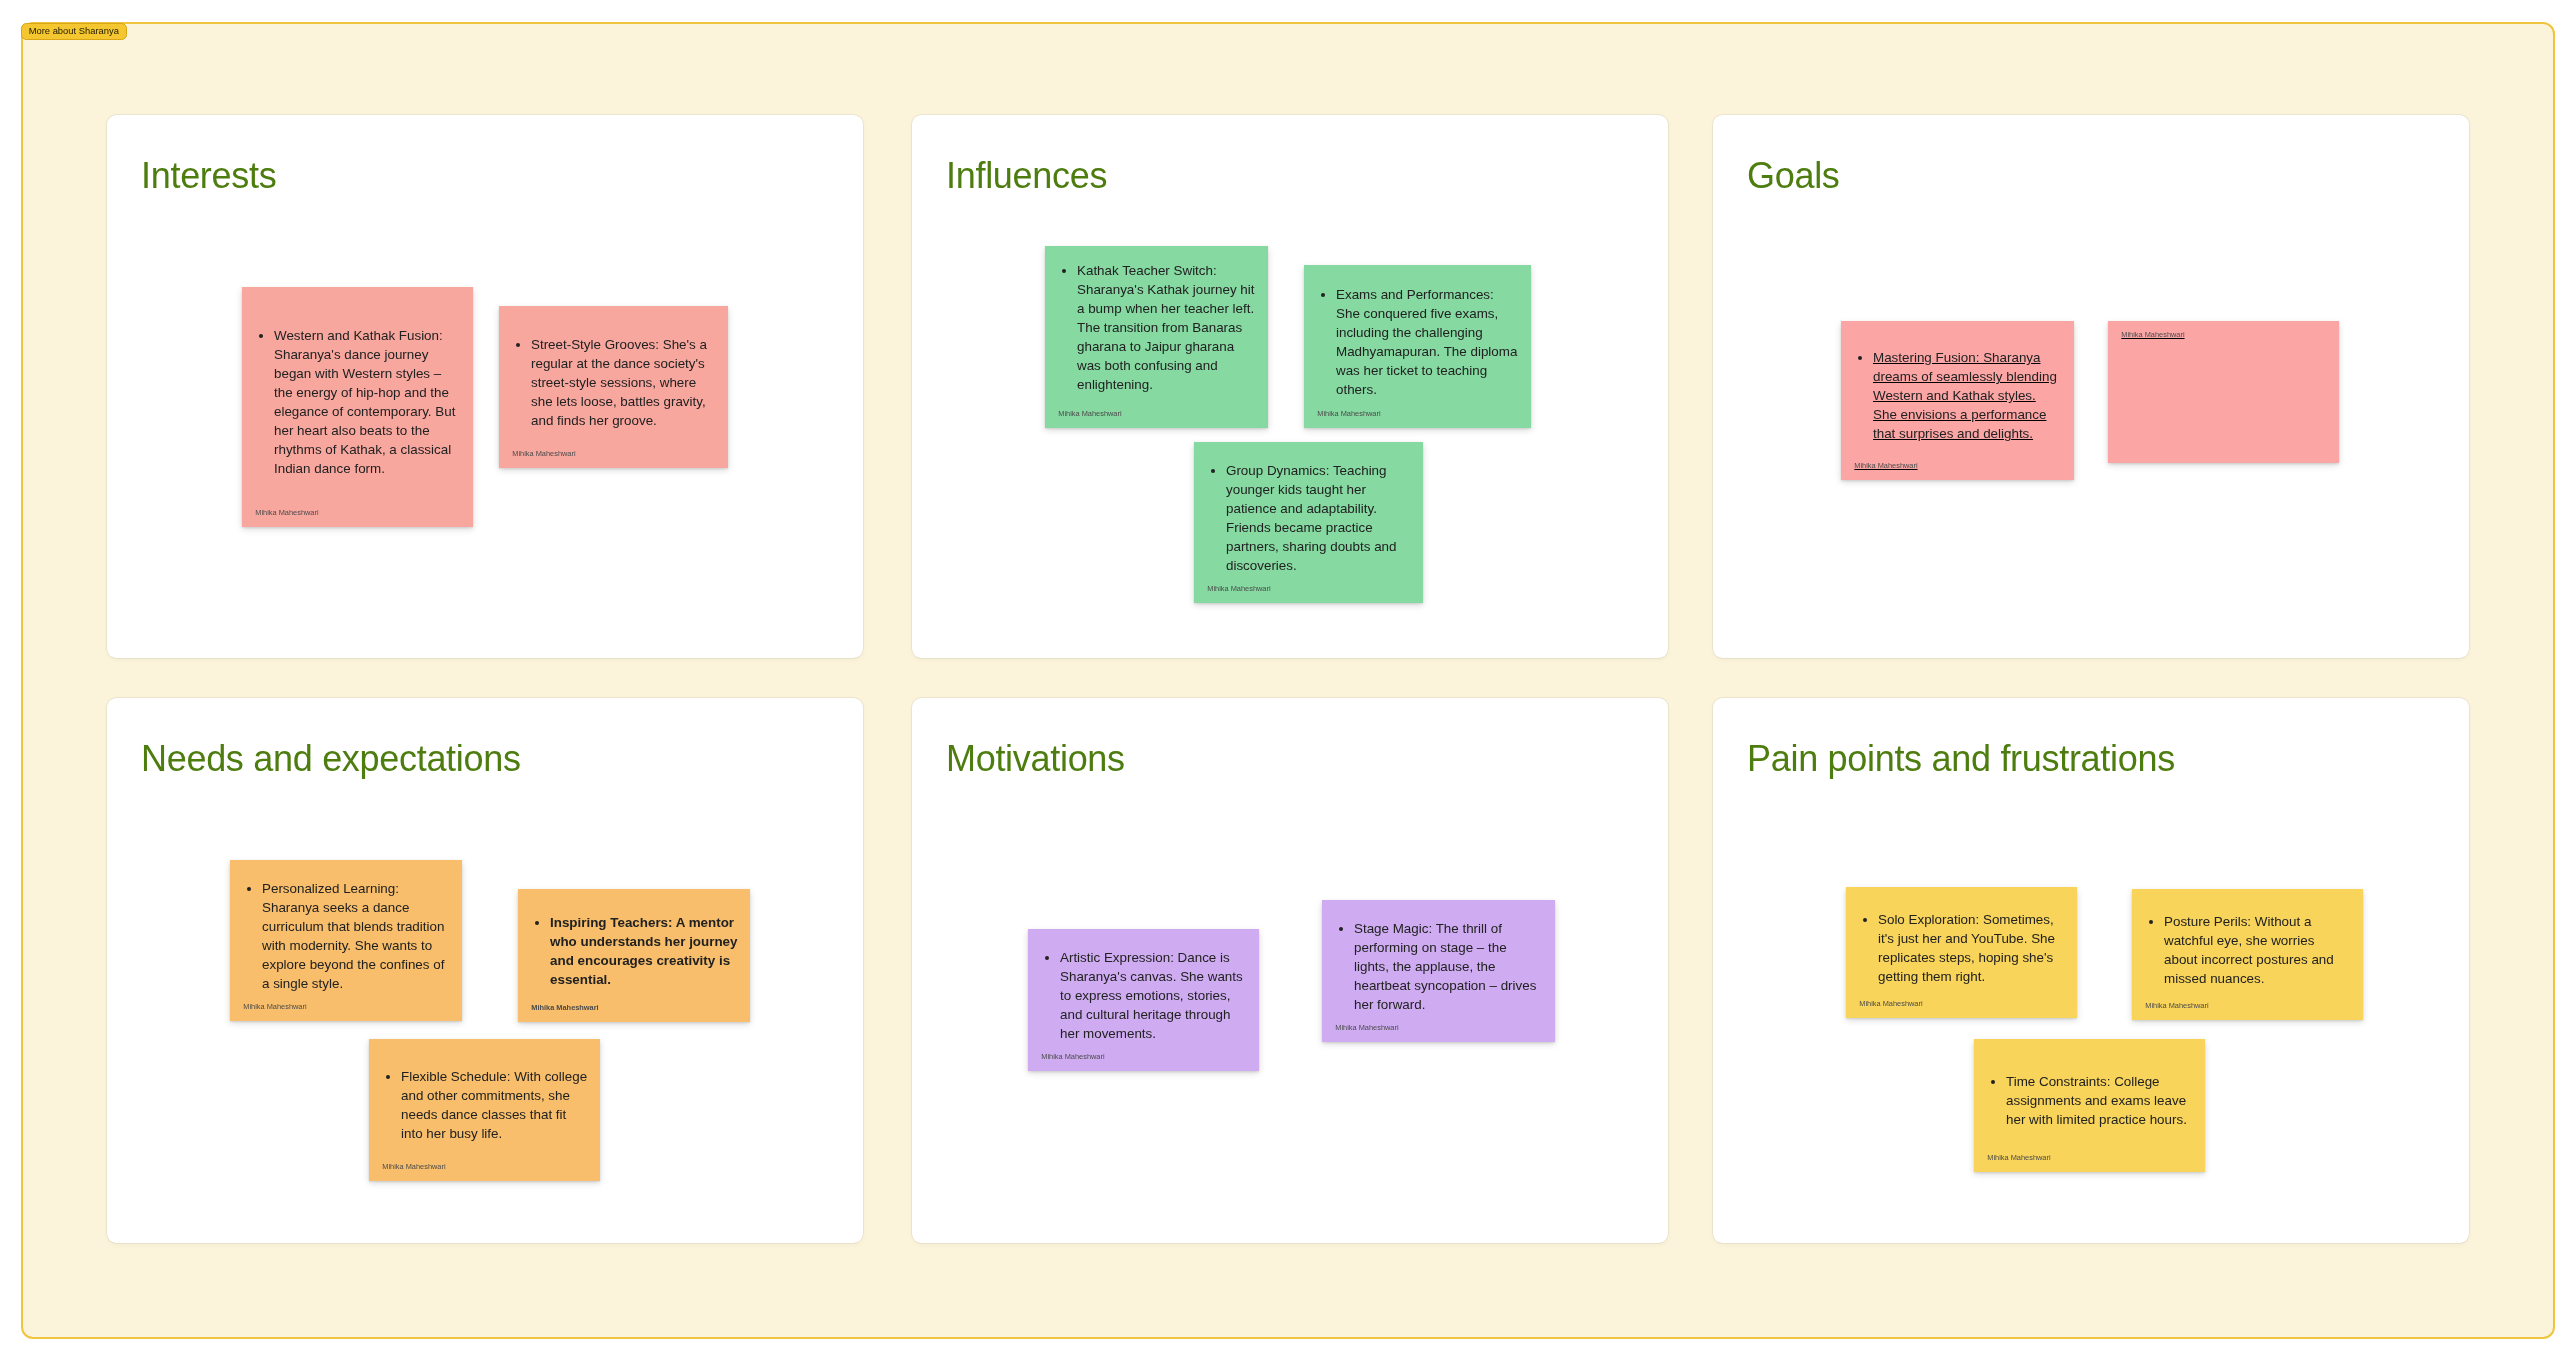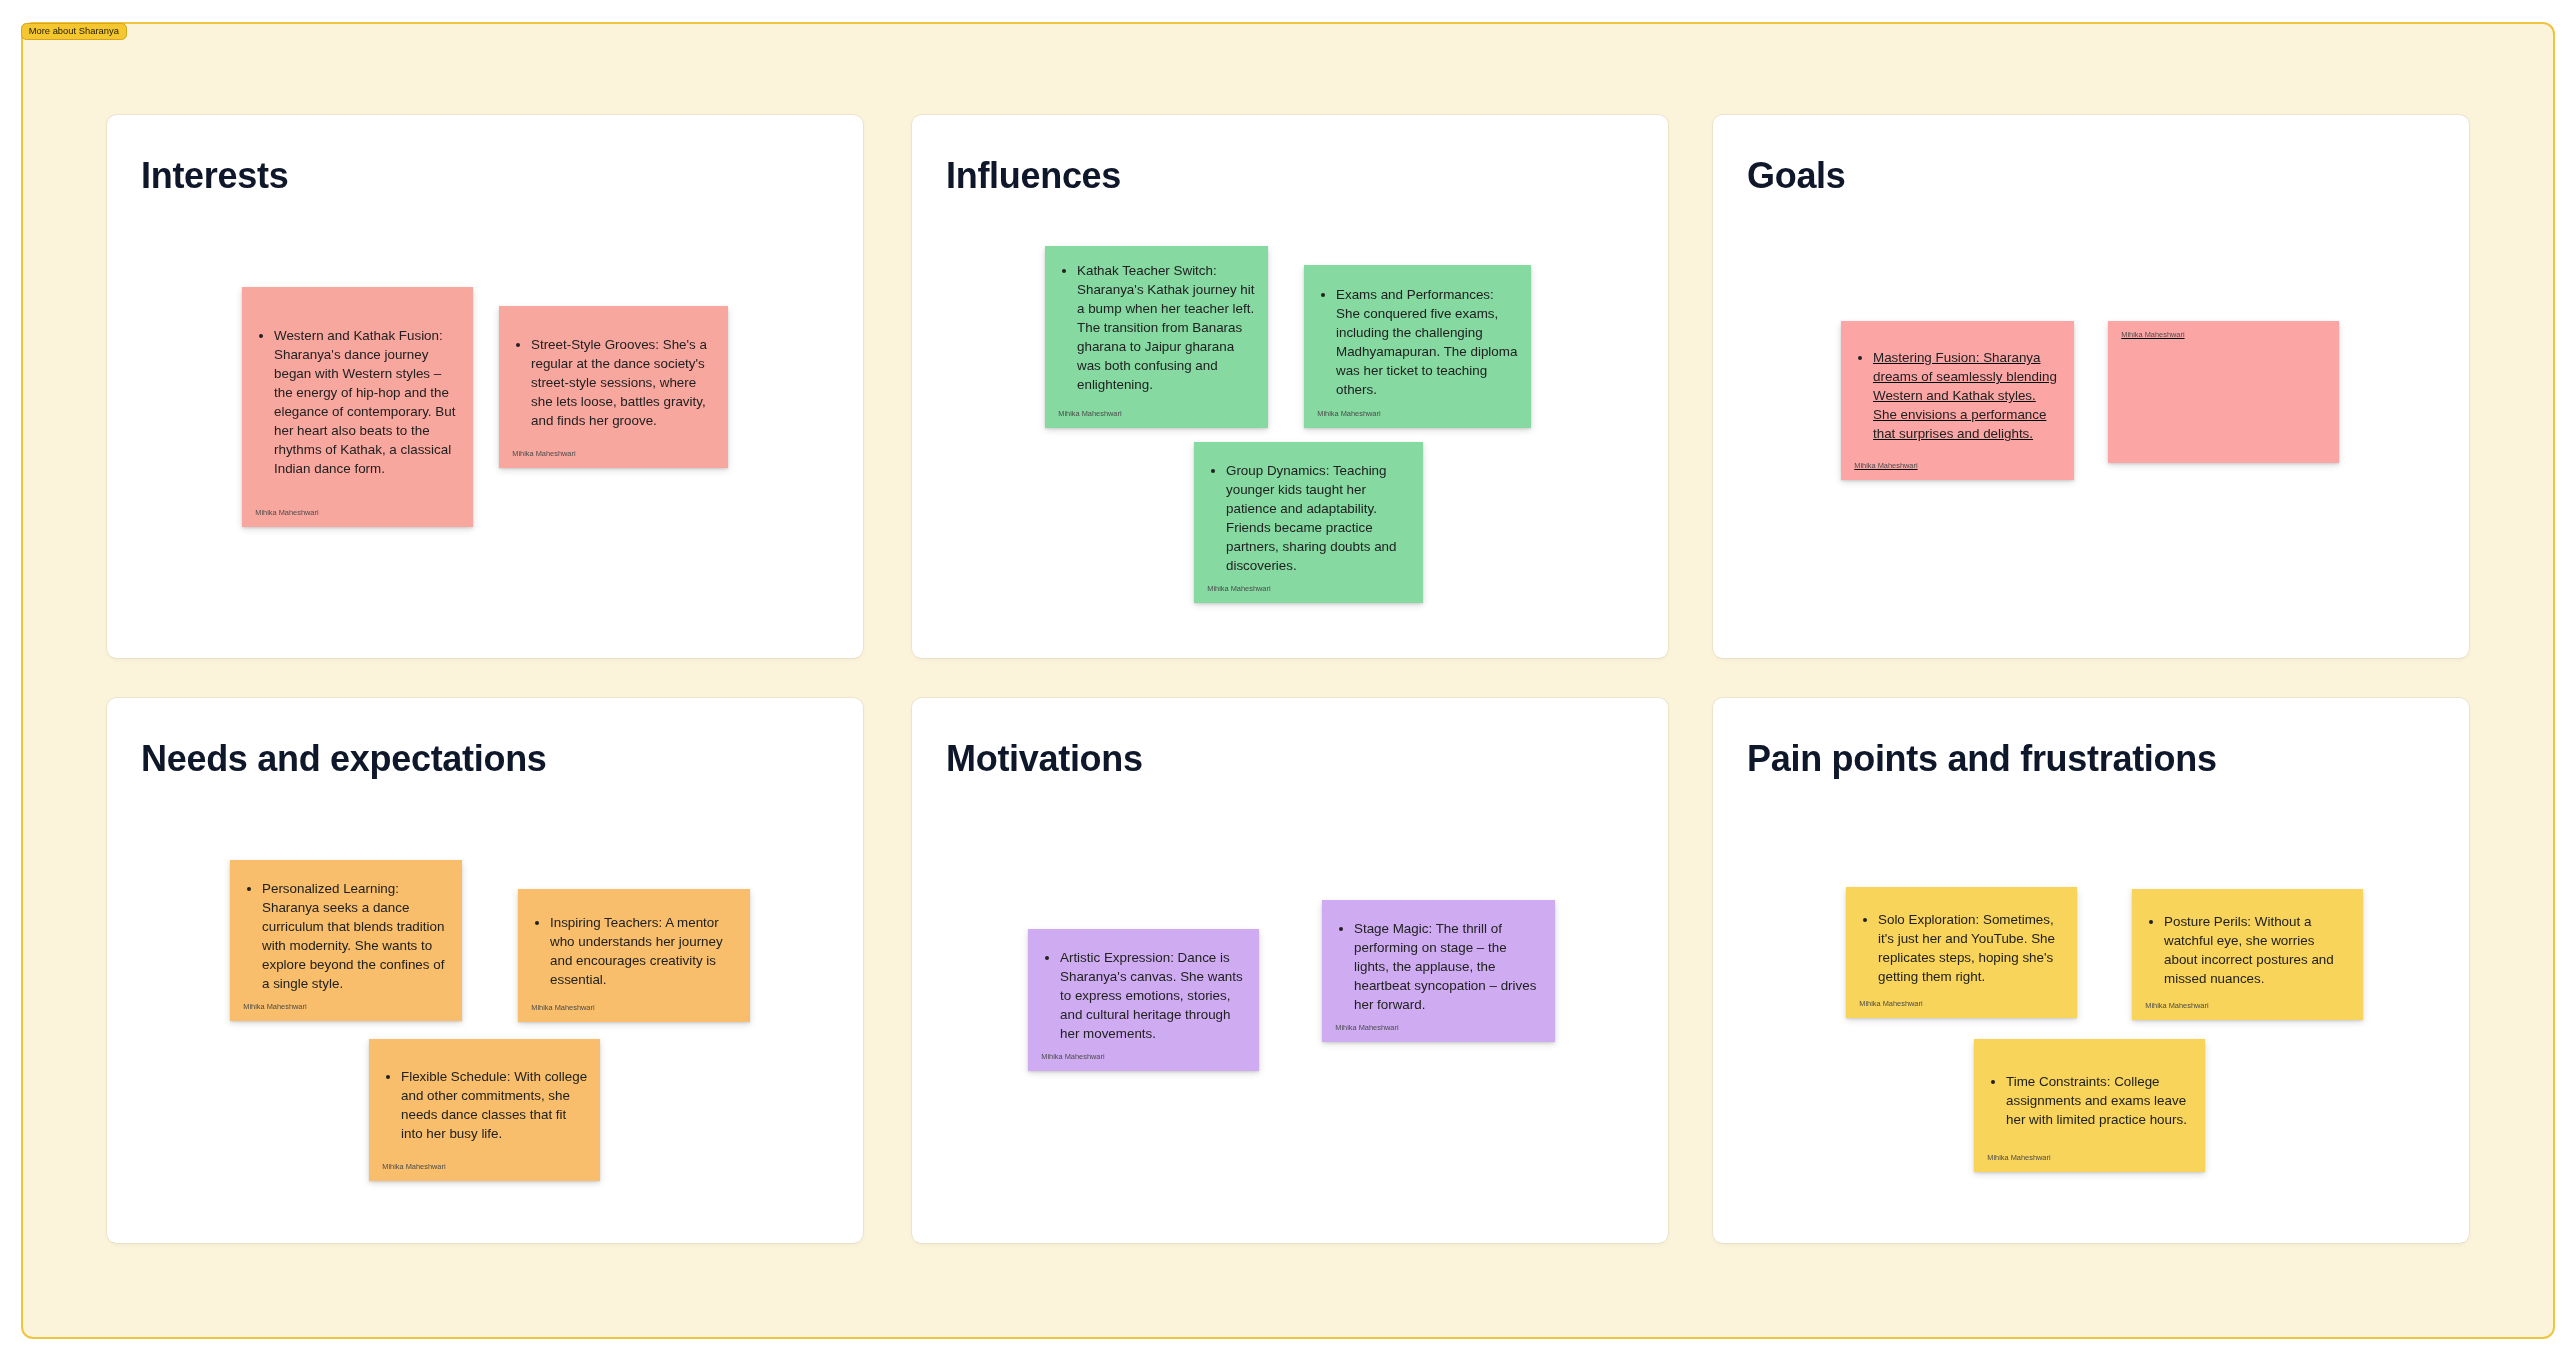--- a/index.html
+++ b/index.html
@@ -44,23 +44,23 @@
   .card.row1 { top: 115px; height: 543px; }
   .card.row2 { top: 698px; height: 545px; }
   .card.col1 { left: 107px; }
   .card.col2 { left: 912px; }
   .card.col3 { left: 1713px; }
 
   .card-title {
     position: absolute;
     left: 34px; top: 40px;
     font-size: 36px;
-    font-weight: 700;
+    font-weight: 400;
     letter-spacing: -0.3px;
-    color: #0f172a;
+    color: #4d7c0f;
     line-height: 1.15;
   }
 
   
   .note {
     position: absolute;
     display: flex;
     flex-direction: column;
     padding: 9.4px 12px 8px 12px;
     overflow: hidden;
@@ -170,21 +170,21 @@
 <div class="card row2 col1">
   <div class="card-title">Needs and expectations</div>
   <div class="note orange" style="left:123px; top:162px; width:232px; height:161px;">
     <div class="note-body">
         <ul>
           <li>Personalized Learning: Sharanya seeks a dance curriculum that blends tradition with modernity. She wants to explore beyond the confines of a single style.</li>
         </ul>
       </div>
     <div class="note-author">Mihika Maheshwari</div>
   </div>
-  <div class="note orange" style="left:411px; top:191px; width:232px; height:133px;">
+  <div class="note orange" style="left:411px; top:191px; width:232px; height:133px;font-weight:bold;">
     <div class="note-body">
         <ul>
           <li>Inspiring Teachers: A mentor who understands her journey and encourages creativity is essential.</li>
         </ul>
       </div>
     <div class="note-author">Mihika Maheshwari</div>
   </div>
   <div class="note orange" style="left:262px; top:341px; width:231px; height:142px;">
     <div class="note-body">
         <ul>

